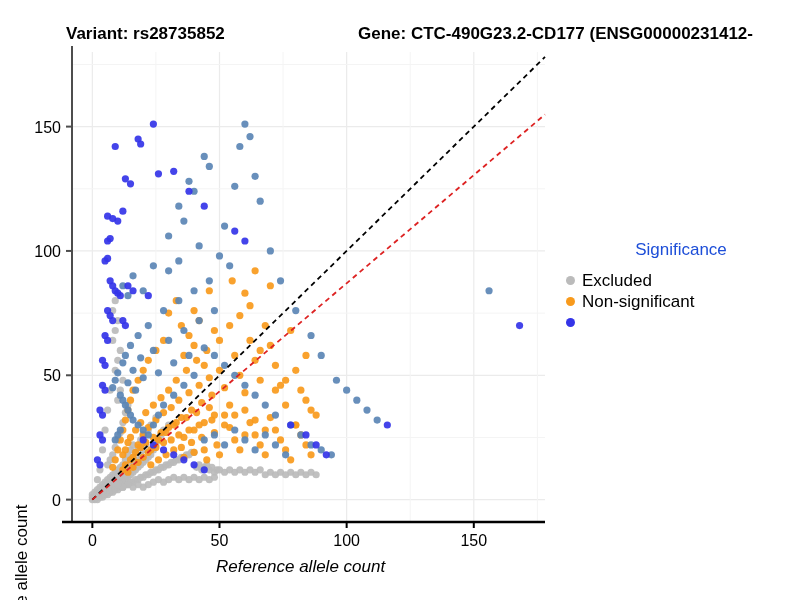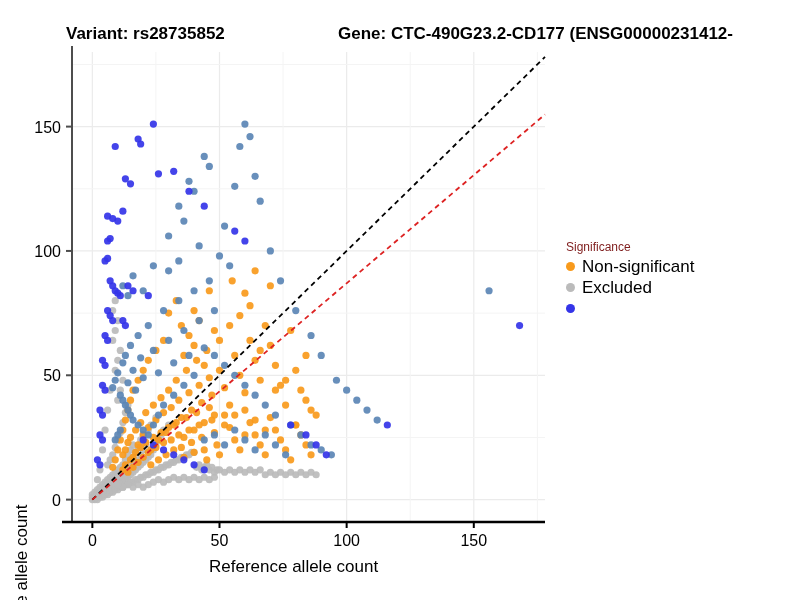--- a/index.html
+++ b/index.html
@@ -1,49 +1,49 @@
 <!DOCTYPE html>
 <html><head>
 <meta charset="utf-8">
 <style>
   html,body{margin:0;padding:0;}
   body{
     width:800px;height:600px;background:#ffffff;
     font-family:"Liberation Sans",sans-serif;
     overflow:hidden;position:relative;
   }
-  #stage{position:absolute;left:0;top:0;width:691px;height:600px;}
+  #stage{position:absolute;left:0;top:0;width:691px;height:600px;text-align:center;}
 
   .title{
     position:absolute;font-weight:bold;color:#000;
     font-size:17px;white-space:nowrap;
   }
   #variant-title{left:66px;top:24px;}
-  #gene-title{left:338px;top:24px;}
+  #gene-title{left:358px;top:24px;}
 
   #plot-svg{position:absolute;left:0;top:0;width:800px;height:600px;}
 
   .axis-label{
     position:absolute;color:#000;font-size:17px;white-space:nowrap;
   }
-  #x-axis-label{left:209px;top:557px;}
+  #x-axis-label{left:216px;top:557px;font-style:italic;}
   #y-axis-label{
     left:0px;top:290px;transform:translate(-50%,-50%) rotate(-90deg);
     transform-origin:center center;
     width:auto;
   }
   #y-axis-label-wrap{
     position:absolute;left:22px;top:300px;width:0;height:0;
   }
 
   #legend{
     position:absolute;left:566px;top:240px;width:230px;
   }
   #legend-title{
-    font-size:12px;color:#7f1d1d;margin:0 0 2px 0;white-space:nowrap;
+    font-size:17px;color:#1d4ed8;margin:0 0 10px 0;white-space:nowrap;
   }
   .legend-row{
     display:flex;align-items:center;height:21px;white-space:nowrap;
   }
   .legend-dot{
     width:9px;height:9px;border-radius:50%;
     margin-right:7px;flex:0 0 auto;
   }
   .legend-label{font-size:17px;color:#000;line-height:21px;}
 </style>
@@ -635,26 +635,26 @@
 
   <div id="y-axis-label-wrap">
     <div class="axis-label" id="y-axis-label">Alternative allele count</div>
   </div>
   <div class="axis-label" id="x-axis-label">Reference allele count</div>
 
   <div id="legend">
     <div id="legend-title">Significance</div>
     <div id="legend-items">
         <div class="legend-row">
+          <span class="legend-dot" style="background: rgb(187, 187, 187);"></span>
+          <span class="legend-label">Excluded</span>
+        </div>
+        <div class="legend-row">
           <span class="legend-dot" style="background: rgb(248, 154, 28);"></span>
           <span class="legend-label">Non-significant</span>
-        </div>
-        <div class="legend-row">
-          <span class="legend-dot" style="background: rgb(187, 187, 187);"></span>
-          <span class="legend-label">Excluded</span>
         </div>
         <div class="legend-row">
           <span class="legend-dot" style="background: rgb(52, 52, 232);"></span>
         </div>
       </div>
   </div>
 
 </div>
 
 </body></html>

